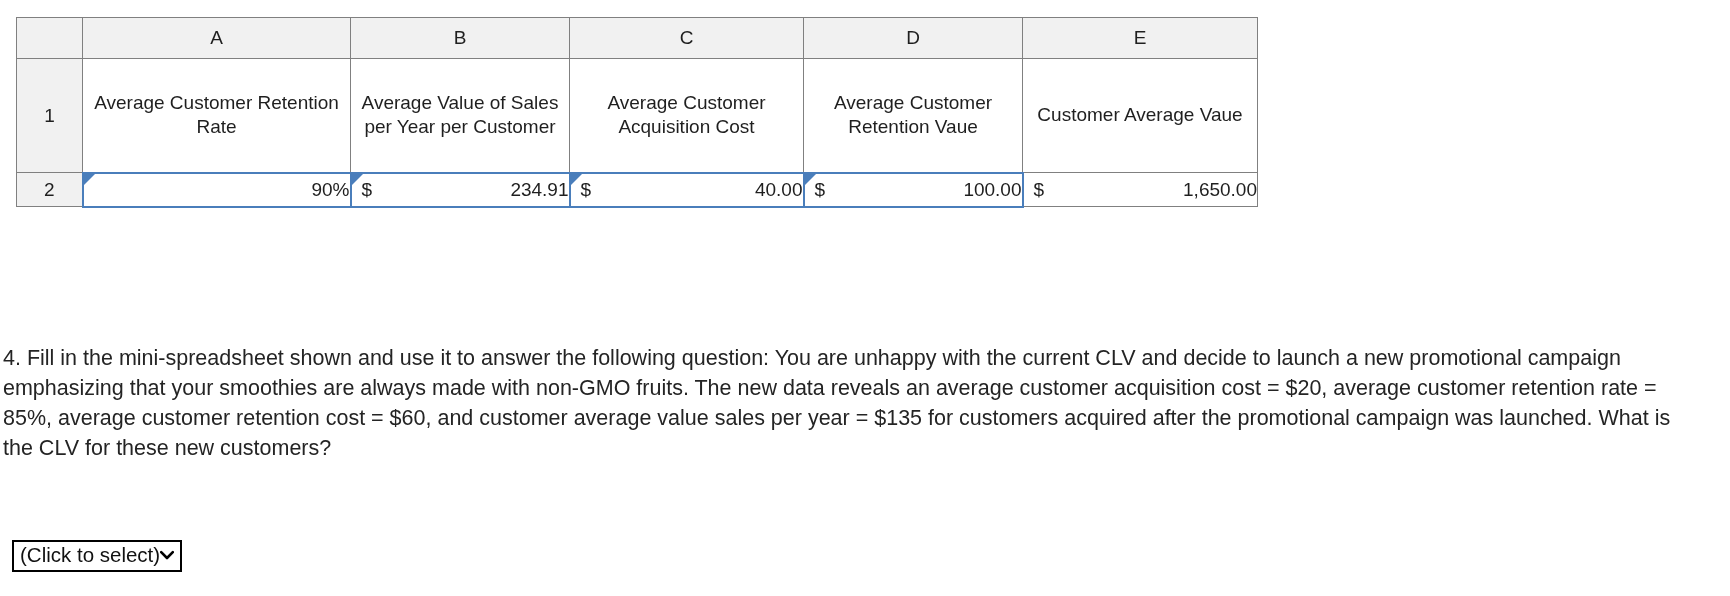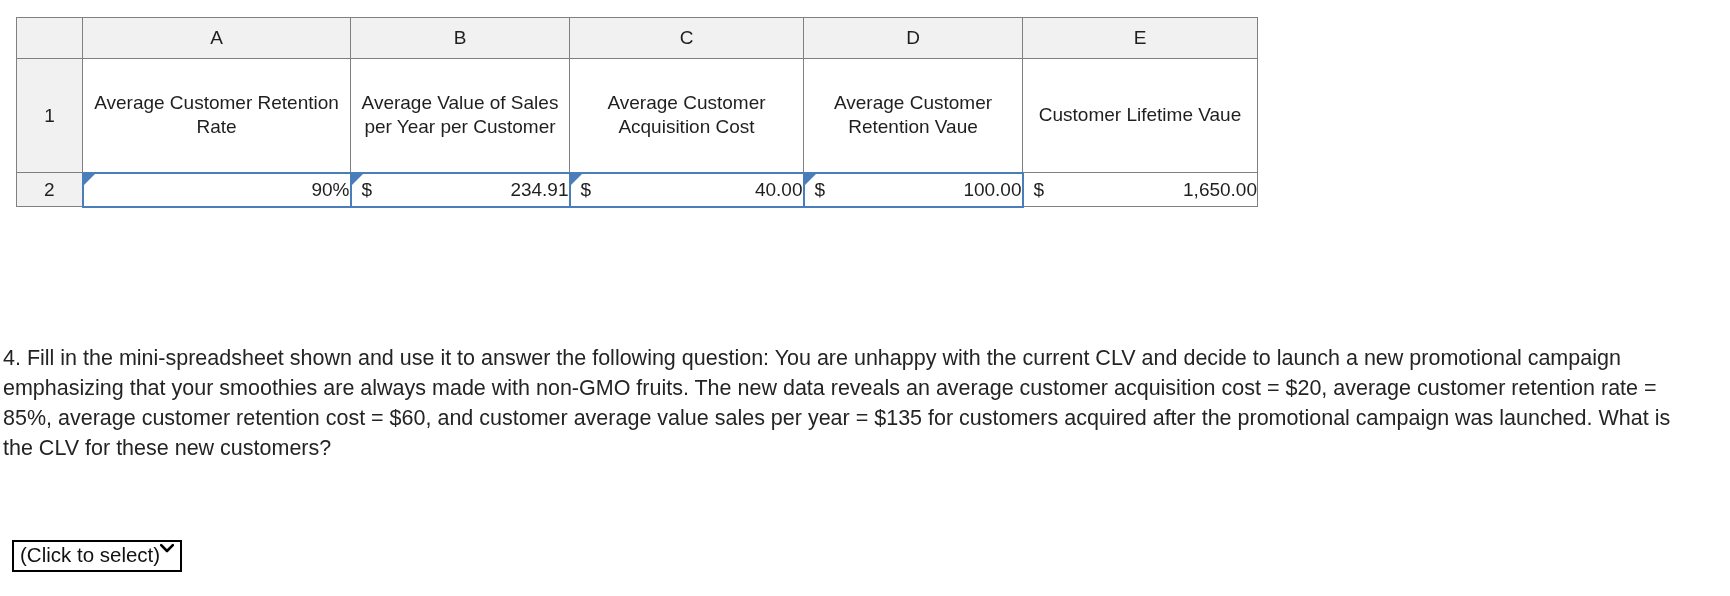--- a/index.html
+++ b/index.html
@@ -121,21 +121,21 @@
     line-height: 1.39;
     color: #242424;
   }
 
   
   .select-box {
     position: absolute;
     left: 12px;
     top: 540px;
     display: inline-flex;
-    align-items: flex-start;
+    align-items: center;
     gap: 0;
     border: 2px solid #000000;
     background: #ffffff;
     padding: 1px 6px 2px 6px;
     font-size: 20.5px;
     color: #111111;
     line-height: 1.2;
     cursor: pointer;
     white-space: nowrap;
   }
@@ -171,21 +171,21 @@
       <td class="col-head w-d">D</td>
       <td class="col-head w-e">E</td>
     </tr>
 
     <tr class="row-1">
       <td class="row-head">1</td>
       <td class="hdr-cell">Average Customer Retention Rate</td>
       <td class="hdr-cell">Average Value of Sales per Year per Customer</td>
       <td class="hdr-cell">Average Customer Acquisition Cost</td>
       <td class="hdr-cell">Average Customer Retention Vaue</td>
-      <td class="hdr-cell">Customer Lifetime Vaue</td>
+      <td class="hdr-cell">Customer Average Vaue</td>
     </tr>
 
     <tr class="row-2">
       <td class="row-head">2</td>
 
       <td class="data-cell selected">
         <span class="num">90%</span>
       </td>
 
       <td class="data-cell selected currency">

